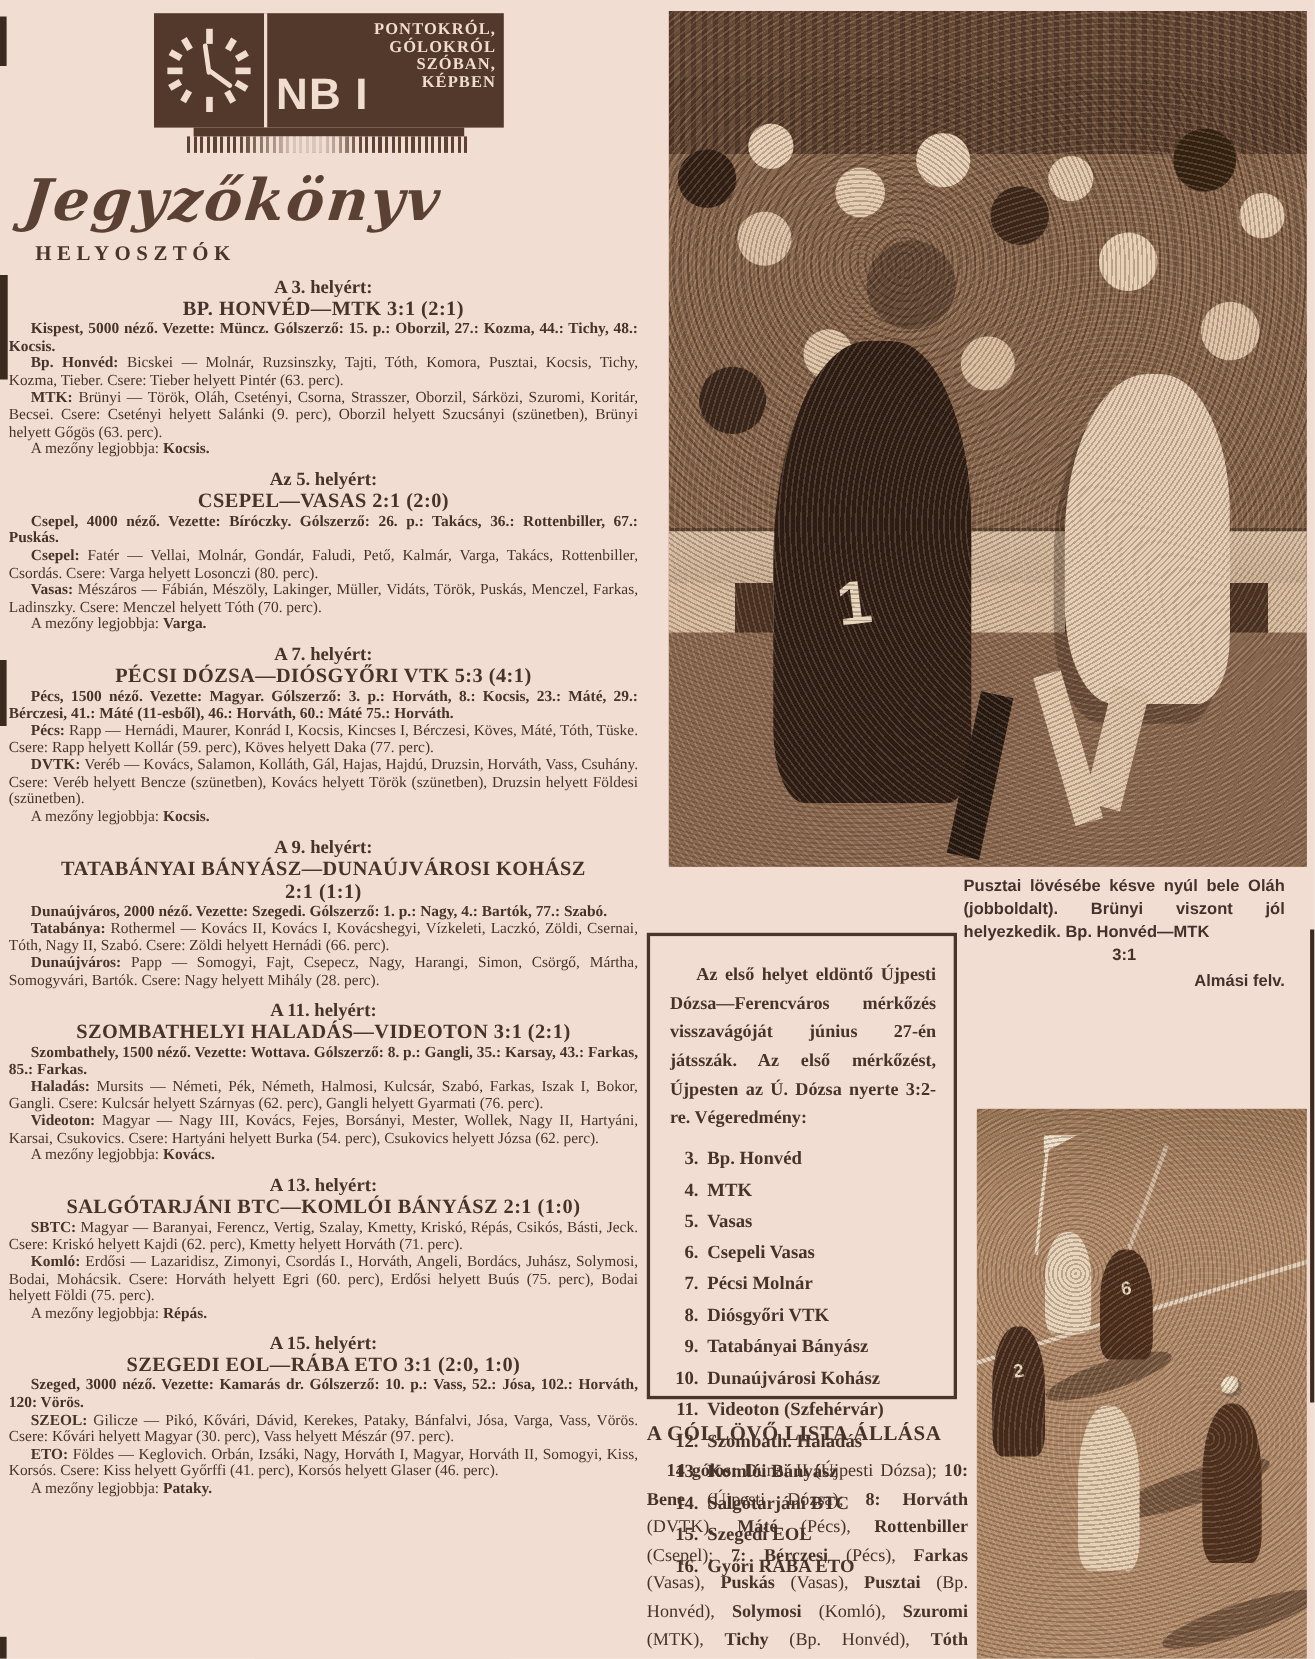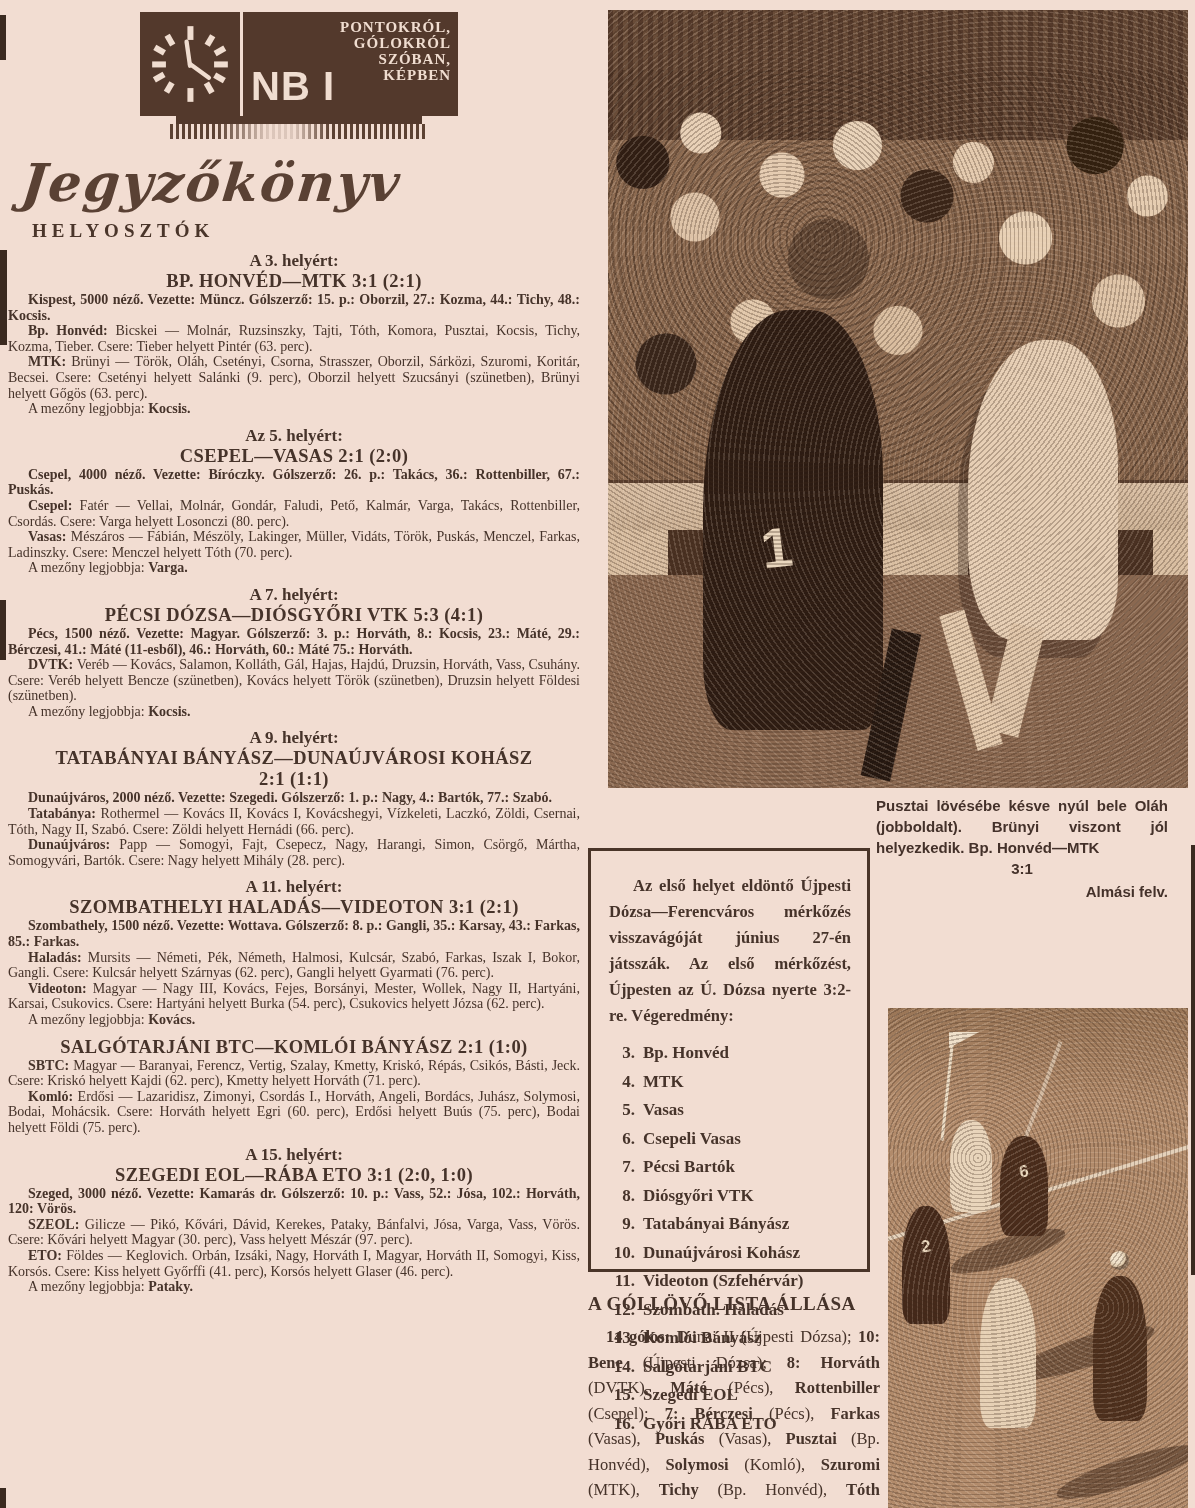--- a/index.html
+++ b/index.html
@@ -176,43 +176,46 @@
           <div class="sec-title">CSEPEL—VASAS 2:1 (2:0)</div>
           <p class="para"><b>Csepel, 4000 néző. Vezette: Bíróczky. Gólszerző: 26. p.: Takács, 36.: Rottenbiller, 67.: Puskás.</b></p>
           <p class="para"><b>Csepel: </b><span>Fatér — Vellai, Molnár, Gondár, Faludi, Pető, Kalmár, Varga, Takács, Rottenbiller, Csordás. Csere: Varga helyett Losonczi (80. perc).</span></p>
           <p class="para"><b>Vasas: </b><span>Mészáros — Fábián, Mészöly, Lakinger, Müller, Vidáts, Török, Puskás, Menczel, Farkas, Ladinszky. Csere: Menczel helyett Tóth (70. perc).</span></p>
           <p class="para"><span>A mezőny legjobbja: </span><b>Varga.</b></p>
         </div>
         <div class="section">
           <div class="sec-heading">A 7. helyért:</div>
           <div class="sec-title">PÉCSI DÓZSA—DIÓSGYŐRI VTK 5:3 (4:1)</div>
           <p class="para"><b>Pécs, 1500 néző. Vezette: Magyar. Gólszerző: 3. p.: Horváth, 8.: Kocsis, 23.: Máté, 29.: Bérczesi, 41.: Máté (11-esből), 46.: Horváth, 60.: Máté 75.: Horváth.</b></p>
+          <p class="para"><b>Pécs: </b><span>Rapp — Hernádi, Maurer, Konrád I, Kocsis, Kincses I, Bérczesi, Köves, Máté, Tóth, Tüske. Csere: Rapp helyett Kollár (59. perc), Köves helyett Daka (77. perc).</span></p>
           <p class="para"><b>DVTK: </b><span>Veréb — Kovács, Salamon, Kolláth, Gál, Hajas, Hajdú, Druzsin, Horváth, Vass, Csuhány. Csere: Veréb helyett Bencze (szünetben), Kovács helyett Török (szünetben), Druzsin helyett Földesi (szünetben).</span></p>
           <p class="para"><span>A mezőny legjobbja: </span><b>Kocsis.</b></p>
         </div>
         <div class="section">
           <div class="sec-heading">A 9. helyért:</div>
           <div class="sec-title">TATABÁNYAI BÁNYÁSZ—DUNAÚJVÁROSI KOHÁSZ</div>
           <div class="sec-title">2:1 (1:1)</div>
           <p class="para"><b>Dunaújváros, 2000 néző. Vezette: Szegedi. Gólszerző: 1. p.: Nagy, 4.: Bartók, 77.: Szabó.</b></p>
           <p class="para"><b>Tatabánya: </b><span>Rothermel — Kovács II, Kovács I, Kovácshegyi, Vízkeleti, Laczkó, Zöldi, Csernai, Tóth, Nagy II, Szabó. Csere: Zöldi helyett Hernádi (66. perc).</span></p>
           <p class="para"><b>Dunaújváros: </b><span>Papp — Somogyi, Fajt, Csepecz, Nagy, Harangi, Simon, Csörgő, Mártha, Somogyvári, Bartók. Csere: Nagy helyett Mihály (28. perc).</span></p>
         </div>
         <div class="section">
           <div class="sec-heading">A 11. helyért:</div>
           <div class="sec-title">SZOMBATHELYI HALADÁS—VIDEOTON 3:1 (2:1)</div>
           <p class="para"><b>Szombathely, 1500 néző. Vezette: Wottava. Gólszerző: 8. p.: Gangli, 35.: Karsay, 43.: Farkas, 85.: Farkas.</b></p>
           <p class="para"><b>Haladás: </b><span>Mursits — Németi, Pék, Németh, Halmosi, Kulcsár, Szabó, Farkas, Iszak I, Bokor, Gangli. Csere: Kulcsár helyett Szárnyas (62. perc), Gangli helyett Gyarmati (76. perc).</span></p>
           <p class="para"><b>Videoton: </b><span>Magyar — Nagy III, Kovács, Fejes, Borsányi, Mester, Wollek, Nagy II, Hartyáni, Karsai, Csukovics. Csere: Hartyáni helyett Burka (54. perc), Csukovics helyett Józsa (62. perc).</span></p>
           <p class="para"><span>A mezőny legjobbja: </span><b>Kovács.</b></p>
         </div>
         <div class="section">
+          <div class="sec-heading">A 13. helyért:</div>
           <div class="sec-title">SALGÓTARJÁNI BTC—KOMLÓI BÁNYÁSZ 2:1 (1:0)</div>
           <p class="para"><b>SBTC: </b><span>Magyar — Baranyai, Ferencz, Vertig, Szalay, Kmetty, Kriskó, Répás, Csikós, Básti, Jeck. Csere: Kriskó helyett Kajdi (62. perc), Kmetty helyett Horváth (71. perc).</span></p>
           <p class="para"><b>Komló: </b><span>Erdősi — Lazaridisz, Zimonyi, Csordás I., Horváth, Angeli, Bordács, Juhász, Solymosi, Bodai, Mohácsik. Csere: Horváth helyett Egri (60. perc), Erdősi helyett Buús (75. perc), Bodai helyett Földi (75. perc).</span></p>
+          <p class="para"><span>A mezőny legjobbja: </span><b>Répás.</b></p>
         </div>
         <div class="section">
           <div class="sec-heading">A 15. helyért:</div>
           <div class="sec-title">SZEGEDI EOL—RÁBA ETO 3:1 (2:0, 1:0)</div>
           <p class="para"><b>Szeged, 3000 néző. Vezette: Kamarás dr. Gólszerző: 10. p.: Vass, 52.: Jósa, 102.: Horváth, 120: Vörös.</b></p>
           <p class="para"><b>SZEOL: </b><span>Gilicze — Pikó, Kővári, Dávid, Kerekes, Pataky, Bánfalvi, Jósa, Varga, Vass, Vörös. Csere: Kővári helyett Magyar (30. perc), Vass helyett Mészár (97. perc).</span></p>
           <p class="para"><b>ETO: </b><span>Földes — Keglovich. Orbán, Izsáki, Nagy, Horváth I, Magyar, Horváth II, Somogyi, Kiss, Korsós. Csere: Kiss helyett Győrffi (41. perc), Korsós helyett Glaser (46. perc).</span></p>
           <p class="para"><span>A mezőny legjobbja: </span><b>Pataky.</b></p>
         </div>
       </div>
@@ -253,21 +256,21 @@
         <div class="st-row">
           <span class="pos">5.</span>
           <span class="team">Vasas</span>
         </div>
         <div class="st-row">
           <span class="pos">6.</span>
           <span class="team">Csepeli Vasas</span>
         </div>
         <div class="st-row">
           <span class="pos">7.</span>
-          <span class="team">Pécsi Bartók</span>
+          <span class="team">Pécsi Molnár</span>
         </div>
         <div class="st-row">
           <span class="pos">8.</span>
           <span class="team">Diósgyőri VTK</span>
         </div>
         <div class="st-row">
           <span class="pos">9.</span>
           <span class="team">Tatabányai Bányász</span>
         </div>
         <div class="st-row">

